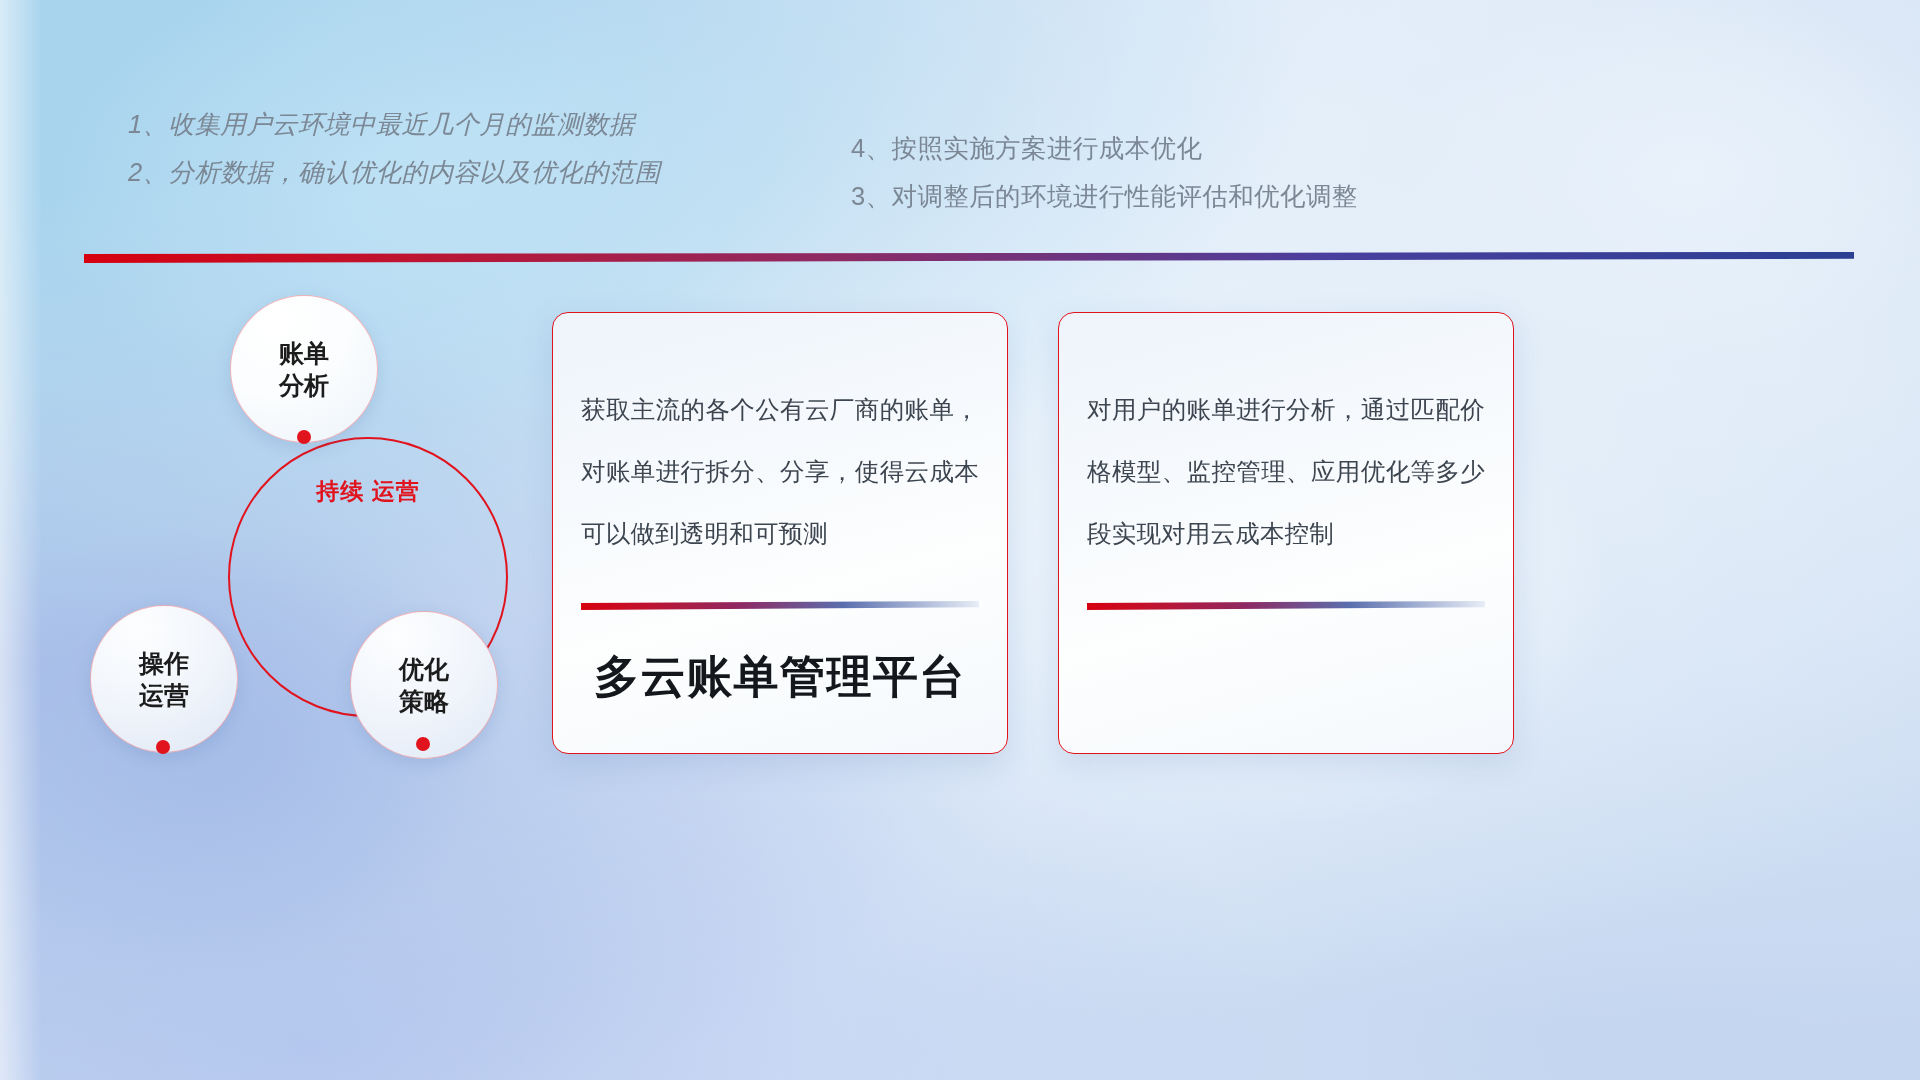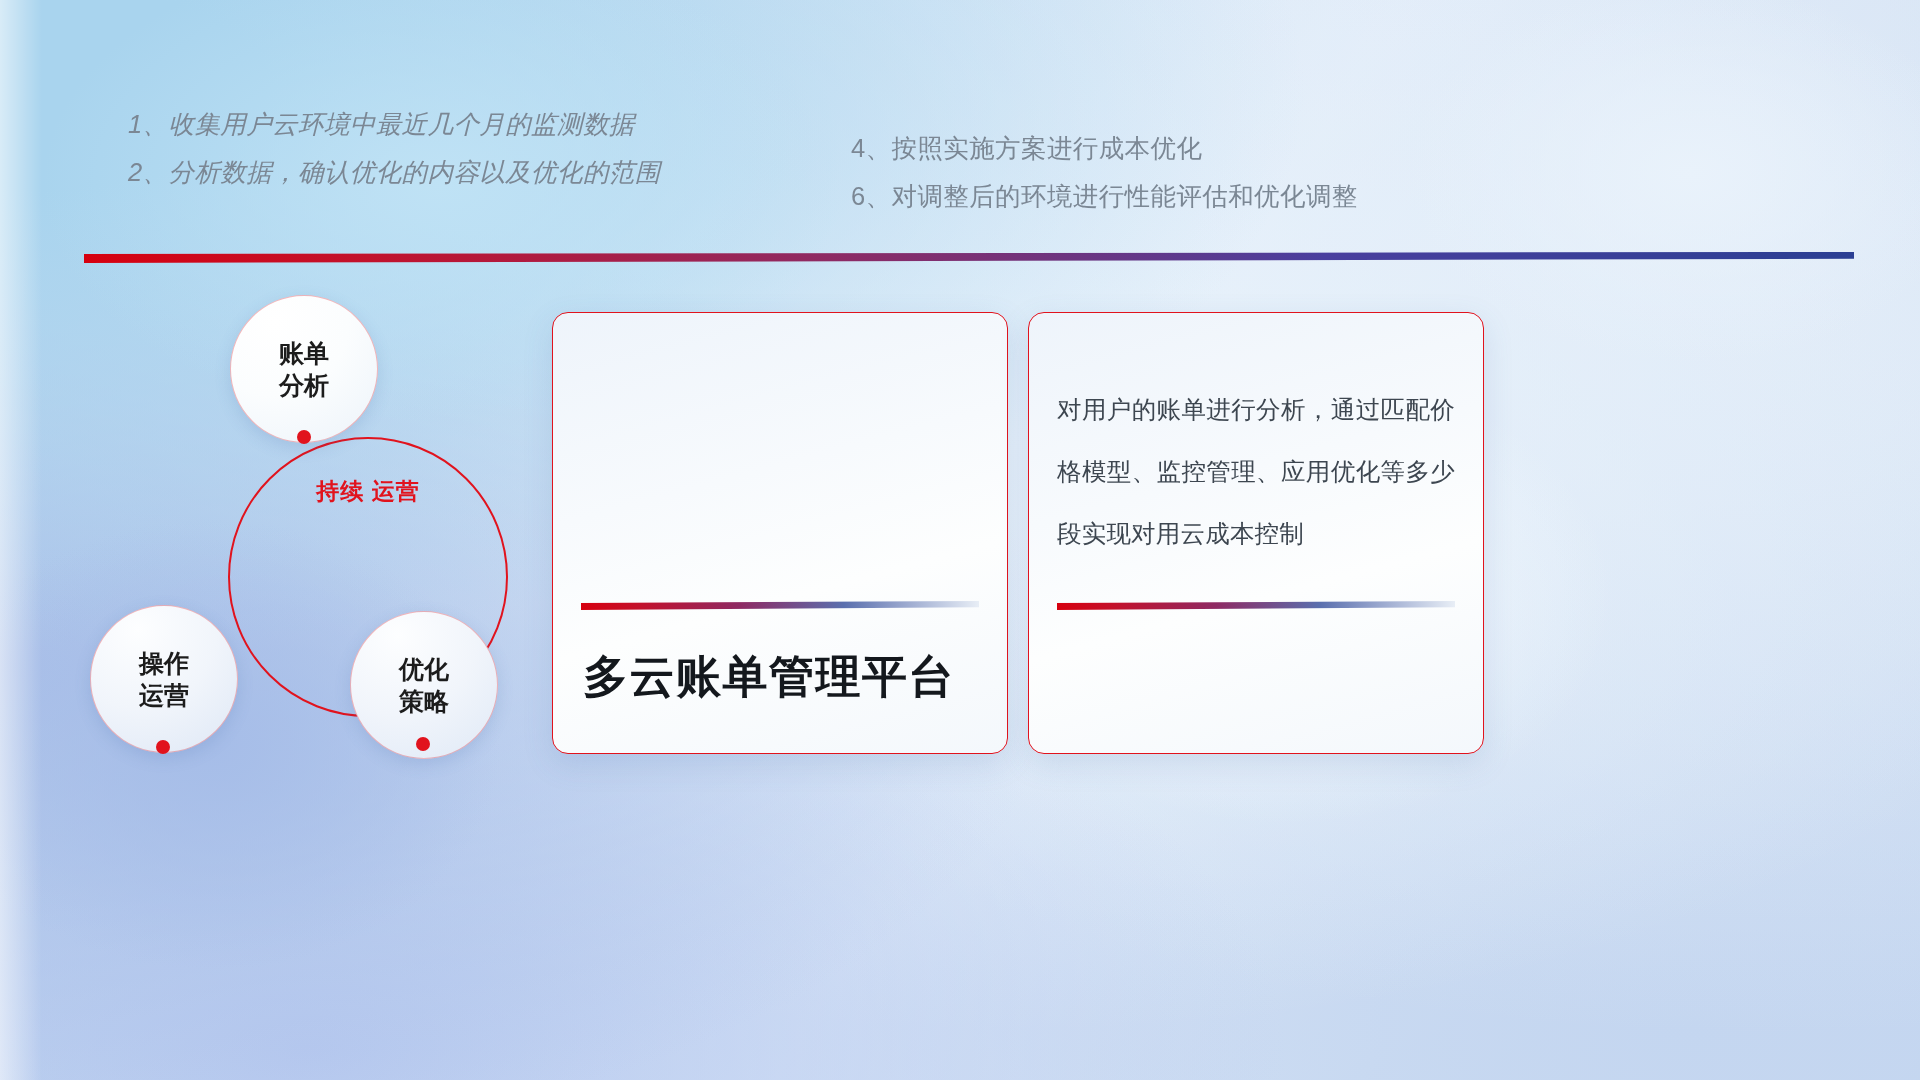--- a/index.html
+++ b/index.html
@@ -115,42 +115,42 @@
   
   .card{
     position:absolute; top:312px; width:456px; height:442px;
     border:1.6px solid #e1131d;
     border-radius:16px;
     background:linear-gradient(165deg,#eef4fb 0%,#f7fafd 38%,#fdfefe 62%,#f4f8fc 100%);
     box-shadow:0 10px 30px rgba(70,110,170,.15);
     overflow:hidden;
   }
   .card-1{ left:552px; }
-  .card-2{ left:1028px; }
+  .card-2{ left:1058px; }
   .card-body{
     position:absolute; left:28px; right:28px; top:66px;
     color:#3d4650;
     font-size:24.5px;
     line-height:62px;
     letter-spacing:.2px;
     text-align:justify;
     text-align-last:left;
   }
   .card-rule{
     position:absolute; left:28px; top:288px; width:398px; height:9px;
     background:linear-gradient(90deg,#d6000f 0%,#c4102a 14%,#8e2a63 40%,#5a6fae 66%,#e8eef6 100%);
     clip-path:polygon(0 22%,100% 0,100% 70%,0 100%);
   }
   .card-title{
     position:absolute; left:0; right:0; top:334px;
+    text-align:center;
     color:#14181d;
     font-weight:700;
     font-size:45px;
     letter-spacing:1.5px;
-    margin-left:30px;
   }
 </style>
 </head>
 <body>
 
 <div id="bg">
   <div class="bg-base"></div>
   <div class="bg-glow-1"></div>
   <div class="bg-glow-2"></div>
   <div class="bg-glow-3"></div>
@@ -158,21 +158,21 @@
   <div class="bg-edge-l"></div>
 </div>
 
 <div id="toplist">
   <div class="col col-left">
     <div class="li">1、收集用户云环境中最近几个月的监测数据</div>
     <div class="li">2、分析数据，确认优化的内容以及优化的范围</div>
   </div>
   <div class="col col-right">
     <div class="li">4、按照实施方案进行成本优化</div>
-    <div class="li">6、对调整后的环境进行性能评估和优化调整</div>
+    <div class="li">3、对调整后的环境进行性能评估和优化调整</div>
   </div>
 </div>
 
 <div id="toprule">
   <div class="bar"></div>
 </div>
 
 <div id="diagram">
   <div class="ring"></div>
 
@@ -201,20 +201,21 @@
       <span>策略</span>
     </div>
   </div>
 
   <div class="dot dot-top"></div>
   <div class="dot dot-bl"></div>
   <div class="dot dot-br"></div>
 </div>
 
 <div class="card card-1">
+  <div class="card-body">获取主流的各个公有云厂商的账单，对账单进行拆分、分享，使得云成本可以做到透明和可预测</div>
   <div class="card-rule"></div>
   <div class="card-title">多云账单管理平台</div>
 </div>
 
 <div class="card card-2">
   <div class="card-body">对用户的账单进行分析，通过匹配价格模型、监控管理、应用优化等多少段实现对用云成本控制</div>
   <div class="card-rule"></div>
 </div>
 
 </body></html>

